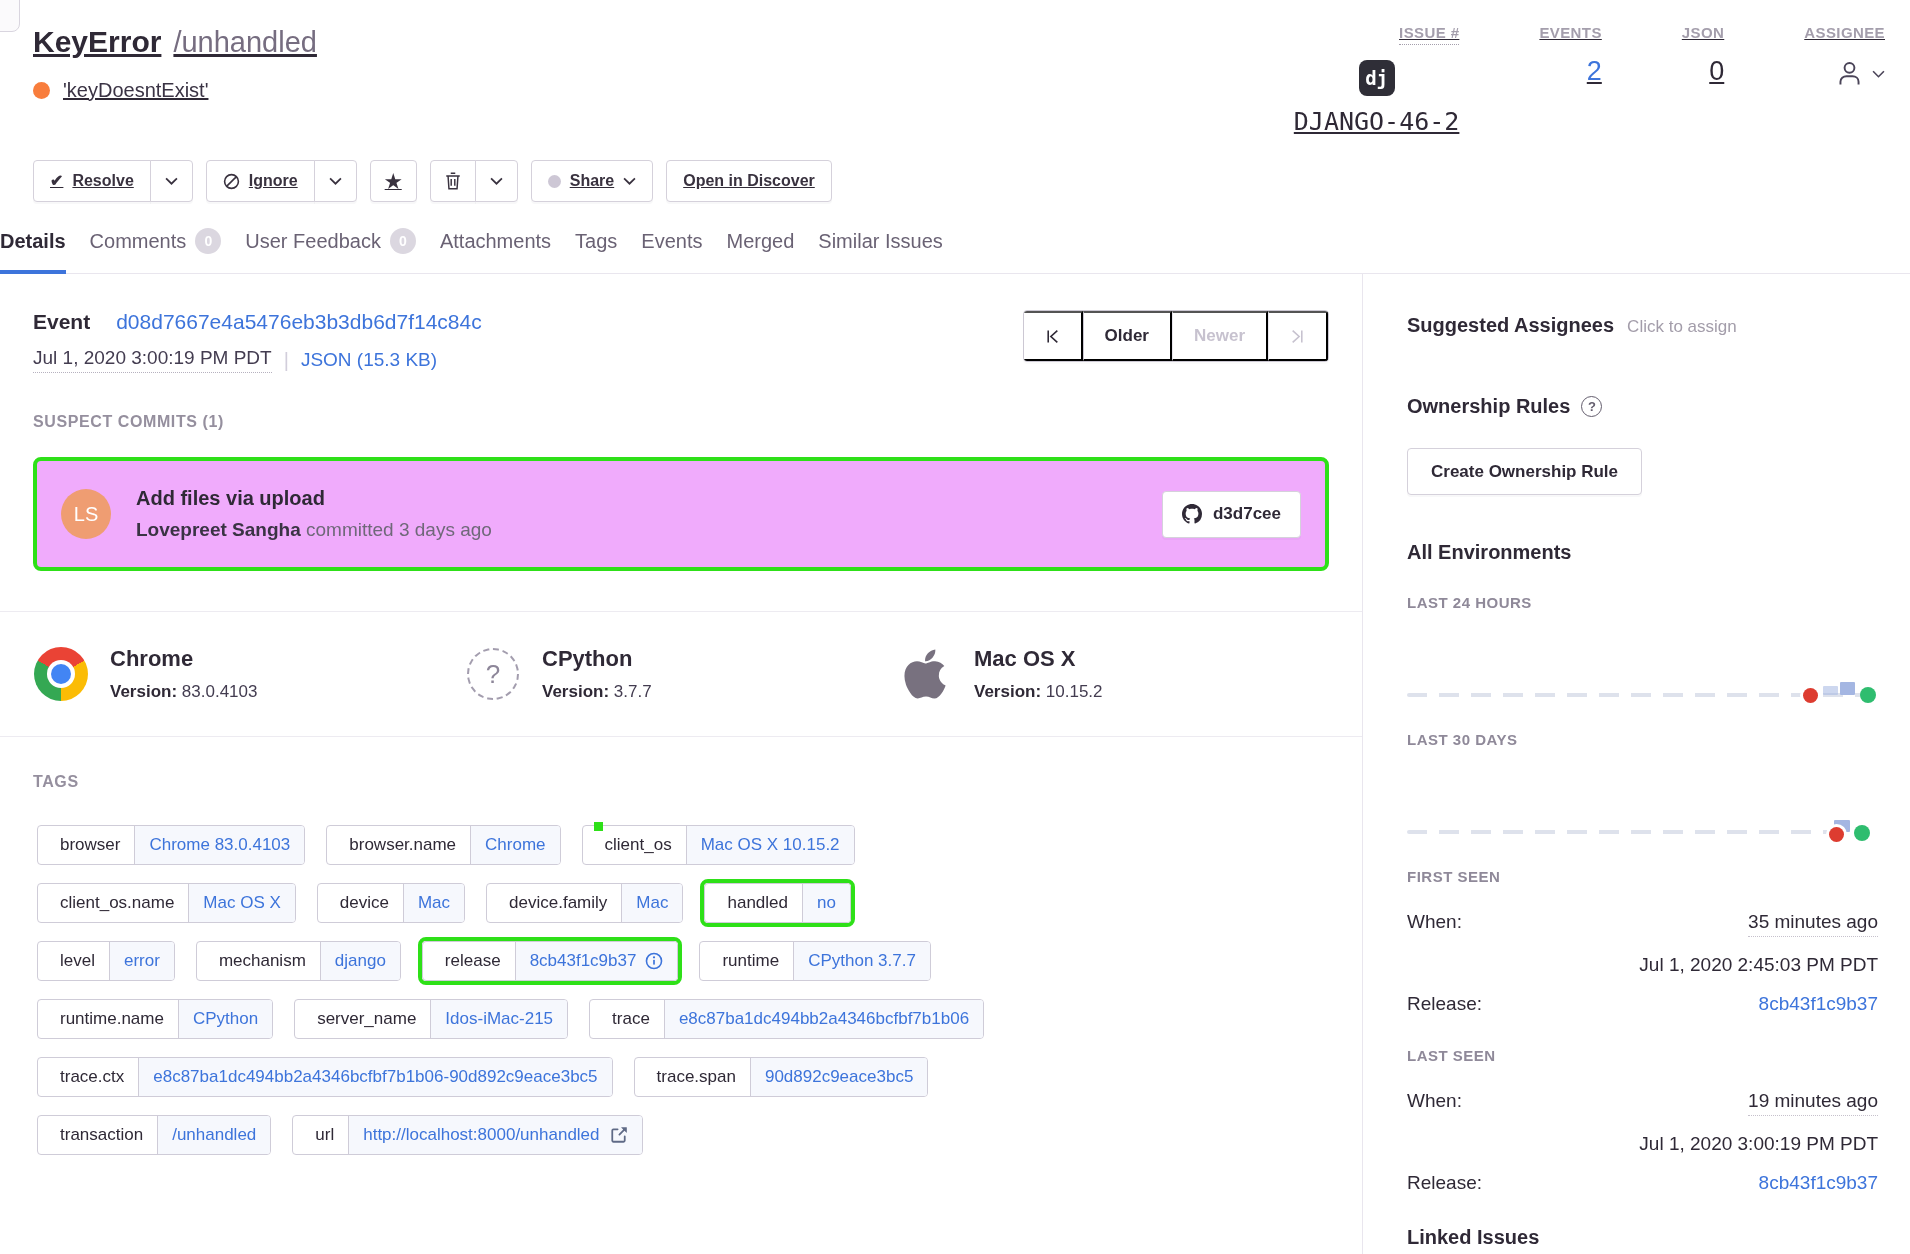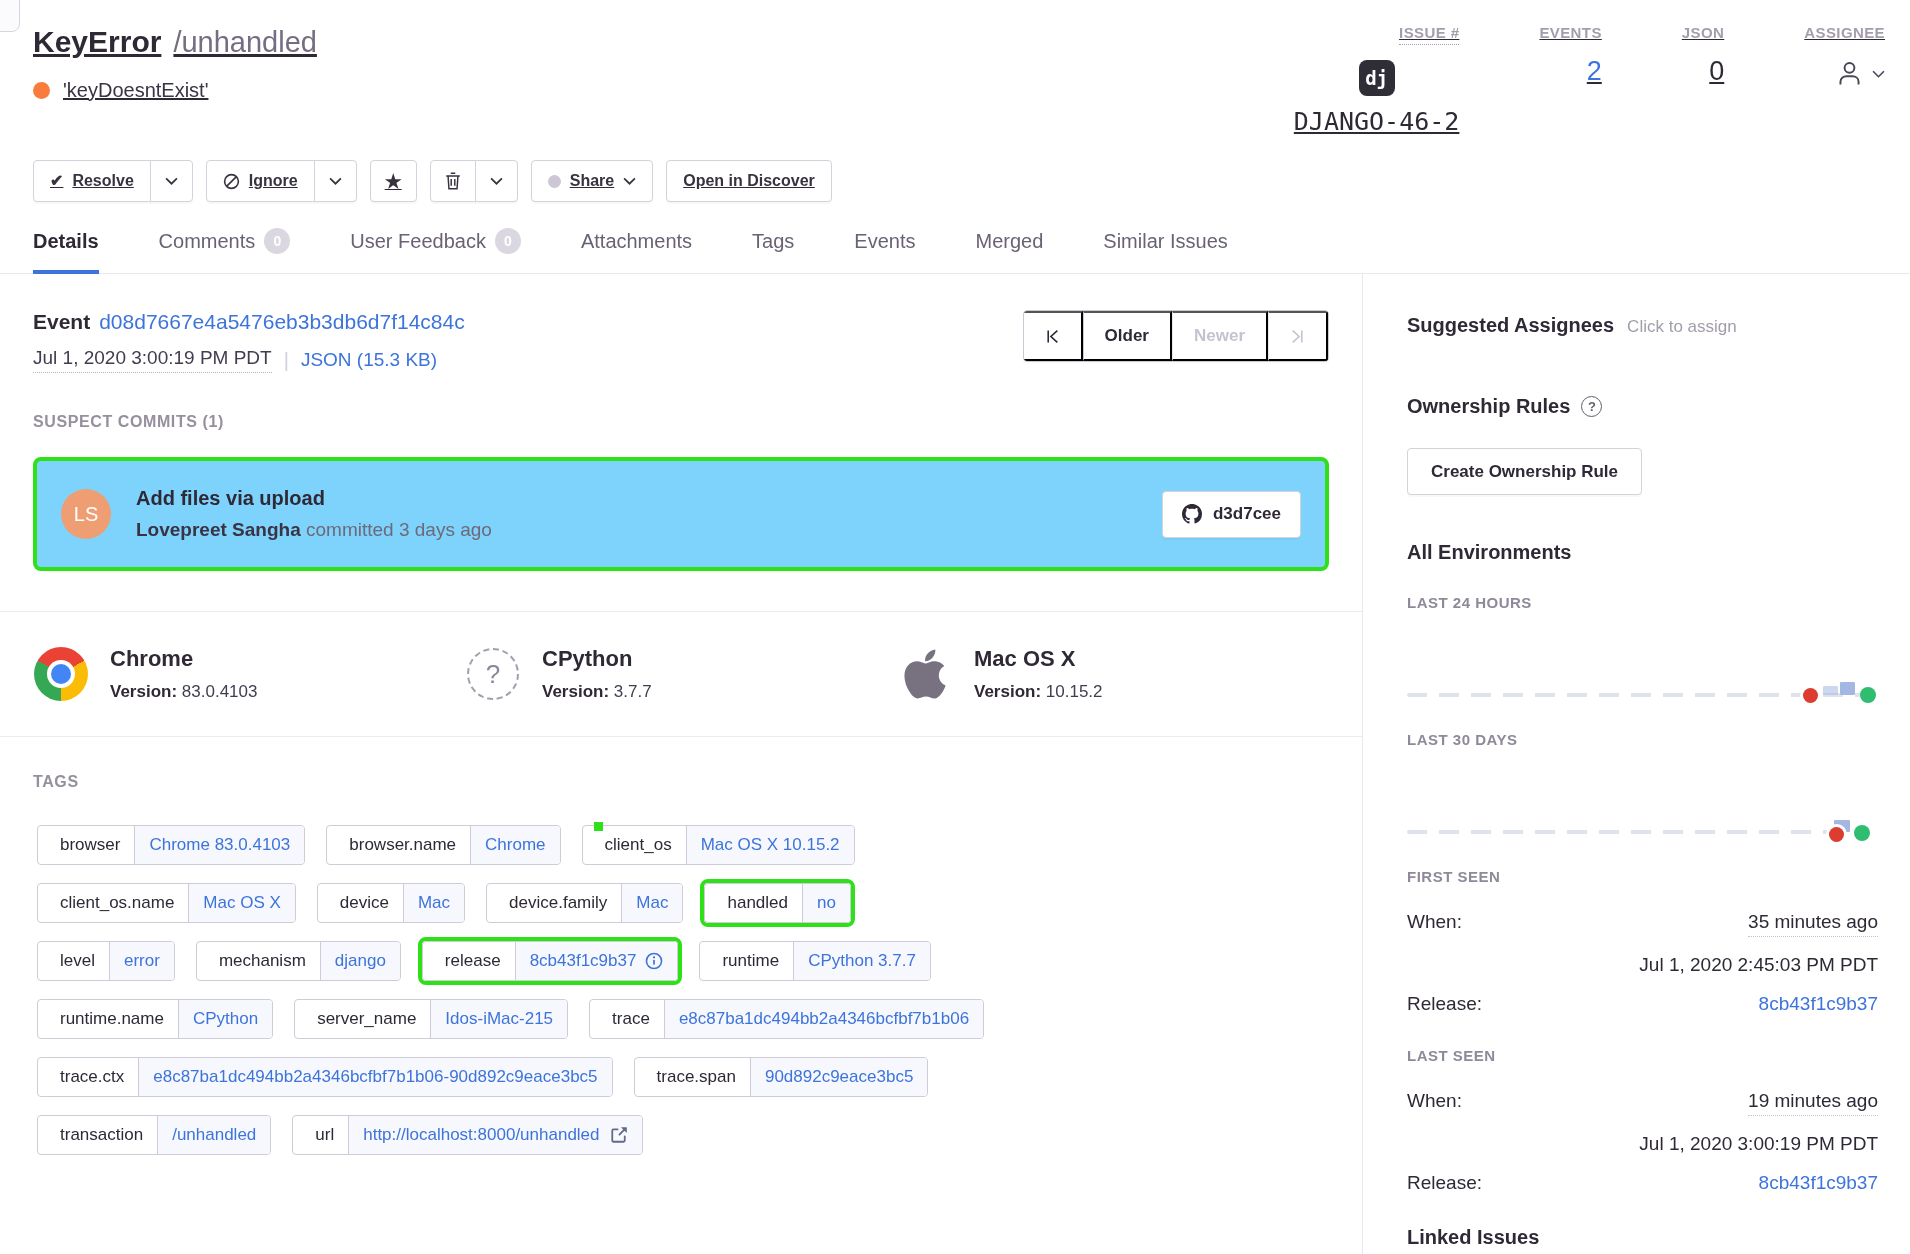--- a/index.html
+++ b/index.html
@@ -41,49 +41,49 @@
   .btn-group{display:flex;}
   .btn-group .btn:first-child{border-radius:4px 0 0 4px;}
   .btn-group .btn:last-child{border-radius:0 4px 4px 0;margin-left:-1px;}
   .btn.icon-only{padding:0 14px;}
   .chev{display:flex;align-items:center;}
   .star-glyph{font-size:19px;line-height:1;}
   .check-glyph{font-size:16px;line-height:1;}
   .share-dot{width:13px;height:13px;border-radius:50%;background:#cdc7d5;}
 
   
-  .tabs{margin-top:26px;padding-left:33px;display:flex;gap:60px;border-bottom:1px solid var(--border);}
+  .tabs{margin-top:26px;display:flex;gap:24px;border-bottom:1px solid var(--border);}
   .tab{display:flex;align-items:center;gap:9px;font-size:20px;color:var(--gray-text);padding-bottom:16px;border-bottom:4px solid transparent;margin-bottom:-1px;cursor:pointer;}
   .tab.active{color:#2f2936;font-weight:600;border-bottom-color:var(--accent-blue);}
   .badge{min-width:26px;height:26px;border-radius:13px;background:#dbd7e0;color:#fff;font-size:14px;font-weight:700;display:flex;align-items:center;justify-content:center;padding:0 4px;}
 
   
   .content{display:flex;align-items:stretch;height:990px;}
   .main{width:1363px;min-width:1363px;border-right:1px solid var(--border);}
   .sidebar{flex:1;padding:40px 32px 0 44px;}
 
   
   .event-head{padding:36px 33px 26px;display:flex;justify-content:space-between;align-items:flex-start;}
-  .event-title{font-size:21px;display:flex;gap:9px;align-items:center;}
+  .event-title{font-size:21px;display:flex;gap:26px;align-items:center;}
   .event-title .lbl{font-weight:700;}
   .event-id{color:var(--accent-blue);font-weight:400;}
   .event-meta{margin-top:13px;display:flex;align-items:center;gap:12px;font-size:19px;color:#433c50;}
   .event-date{border-bottom:1px dotted #b6b1bf;padding-bottom:3px;}
   .meta-sep{color:#d2cedb;font-size:20px;}
   .link-blue{color:var(--accent-blue);}
   .pager{display:flex;border:1px solid #ccc8d3;border-radius:4px;height:52px;overflow:hidden;box-shadow:0 2px 0 rgba(40,30,60,.02);background:#fff;}
   .pager-btn{display:flex;align-items:center;justify-content:center;padding:12px 21px;font-size:17px;color:#2f2936;border-left:1px solid #ccc8d3;background:#fff;font-family:inherit;}
   .pager-btn:first-child{border-left:none;}
   .pager-btn.bold{font-weight:700;}
   .pager-btn.disabled{color:#c7c2cf;border-left-color:#e9e7ee;font-weight:bold;}
 
   
   .section-commits{padding:14px 33px 40px;}
   .section-label{font-size:16px;font-weight:700;color:var(--label-gray);letter-spacing:.6px;}
-  .green-box{margin-top:26px;border:4px solid var(--annotation-green);border-radius:8px;background:#7dd3fc;}
+  .green-box{margin-top:26px;border:4px solid var(--annotation-green);border-radius:8px;background:#f0abfc;}
   .commit-card{padding:26px 24px;display:flex;align-items:center;gap:25px;}
   .avatar{width:50px;height:50px;border-radius:50%;background:#ef9d72;color:#fff;font-size:20px;display:flex;align-items:center;justify-content:center;flex:none;}
   .commit-info{flex:1;}
   .commit-title{font-size:20px;font-weight:700;color:#2f2936;}
   .commit-sub{margin-top:9px;font-size:19px;color:#6f6879;}
   .commit-sub .author{font-weight:700;color:#3a3344;}
   .commit-btn{border:1px solid var(--btn-border);border-radius:4px;height:47px;padding:0 19px;display:flex;align-items:center;gap:11px;font-size:17px;font-weight:700;color:#2f2936;background:#fff;box-shadow:0 2px 0 rgba(40,30,60,.03);font-family:inherit;}
 
   
   .section-contexts{border-top:1px solid #edebf1;border-bottom:1px solid #edebf1;padding:34px 33px;display:flex;}

